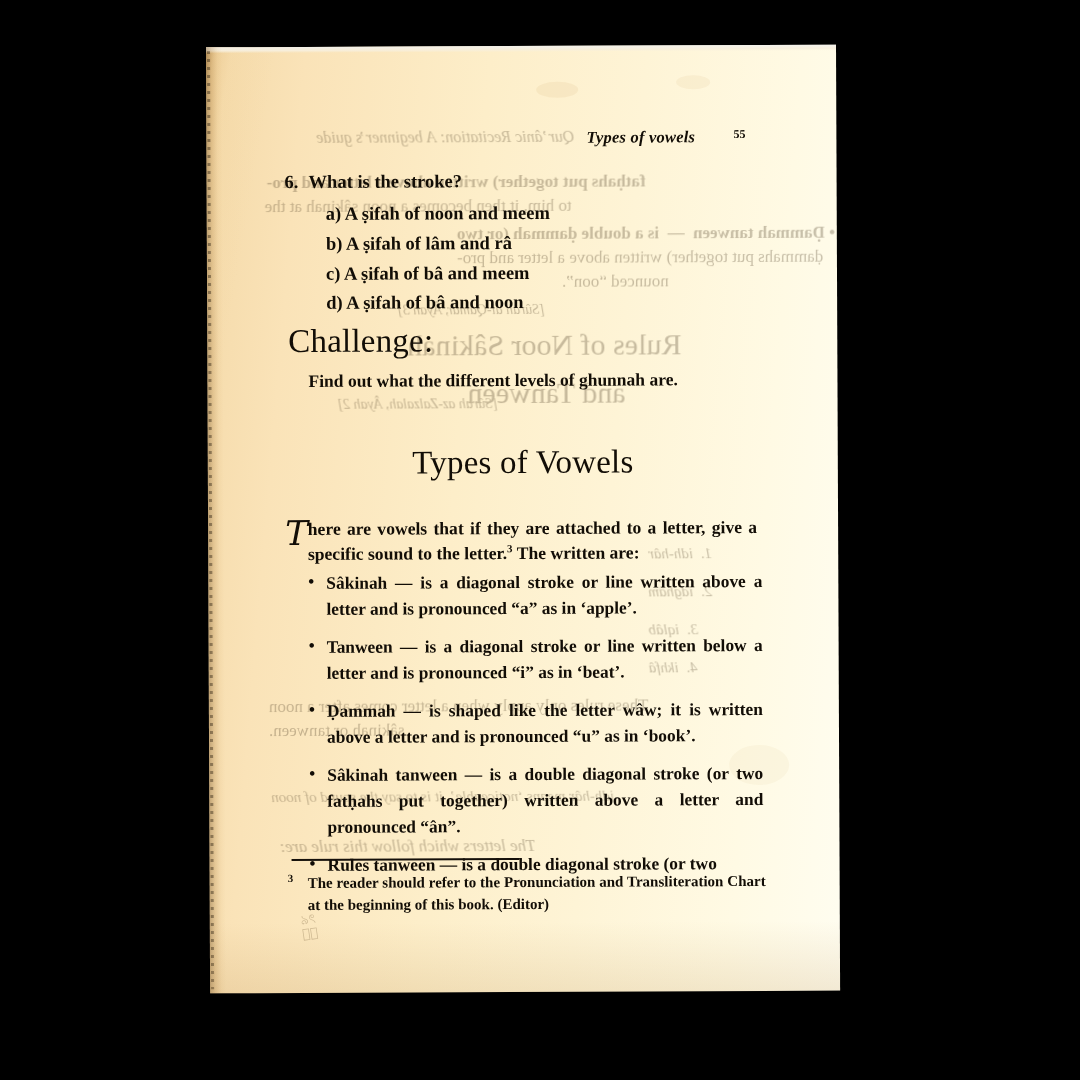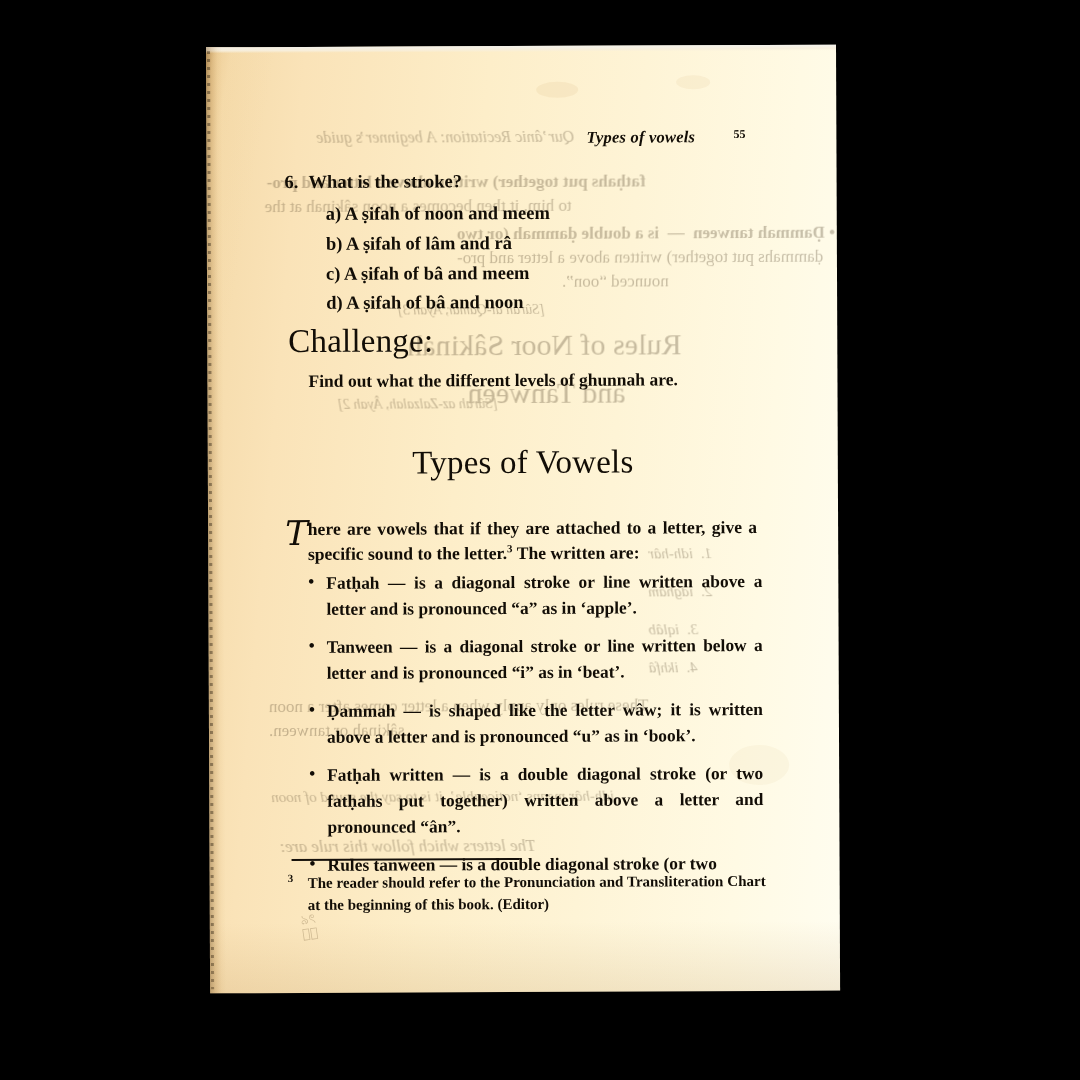--- a/index.html
+++ b/index.html
@@ -368,30 +368,30 @@
       <div class="challenge-body">Find out what the different levels of ghunnah are.</div>
 
       <div class="section-title">Types of Vowels</div>
 
       <div class="intro-para">
         <span class="dropcap">T</span><span>here are vowels that if they are attached to a letter, give a specific sound to the letter.</span><span class="fn-ref">3</span><span> The written are:</span>
       </div>
 
       <ul class="vowel-list">
         <li class="vowel-item">
-          <span class="bullet">•</span><span class="vowel-term">Fatḥah</span><span> — is a diagonal stroke or line written above a letter and is pronounced “a” as in ‘apple’.</span>
+          <span class="bullet">•</span><span class="vowel-term">Sâkinah</span><span> — is a diagonal stroke or line written above a letter and is pronounced “a” as in ‘apple’.</span>
         </li>
         <li class="vowel-item">
           <span class="bullet">•</span><span class="vowel-term">Tanween</span><span> — is a diagonal stroke or line written below a letter and is pronounced “i” as in ‘beat’.</span>
         </li>
         <li class="vowel-item">
           <span class="bullet">•</span><span class="vowel-term">Ḍammah</span><span> — is shaped like the letter wâw; it is written above a letter and is pronounced “u” as in ‘book’.</span>
         </li>
         <li class="vowel-item">
-          <span class="bullet">•</span><span class="vowel-term">Fatḥah written</span><span> — is a double diagonal stroke (or two fatḥahs put together) written above a letter and pronounced “ân”.</span>
+          <span class="bullet">•</span><span class="vowel-term">Sâkinah tanween</span><span> — is a double diagonal stroke (or two fatḥahs put together) written above a letter and pronounced “ân”.</span>
         </li>
         <li class="vowel-item">
           <span class="bullet">•</span><span class="vowel-term">Rules tanween</span><span> — is a double diagonal stroke (or two</span>
         </li>
       </ul>
 
       <div class="footnote-rule"></div>
 
       <div class="footnote">
         <span class="fn-mark">3</span>

